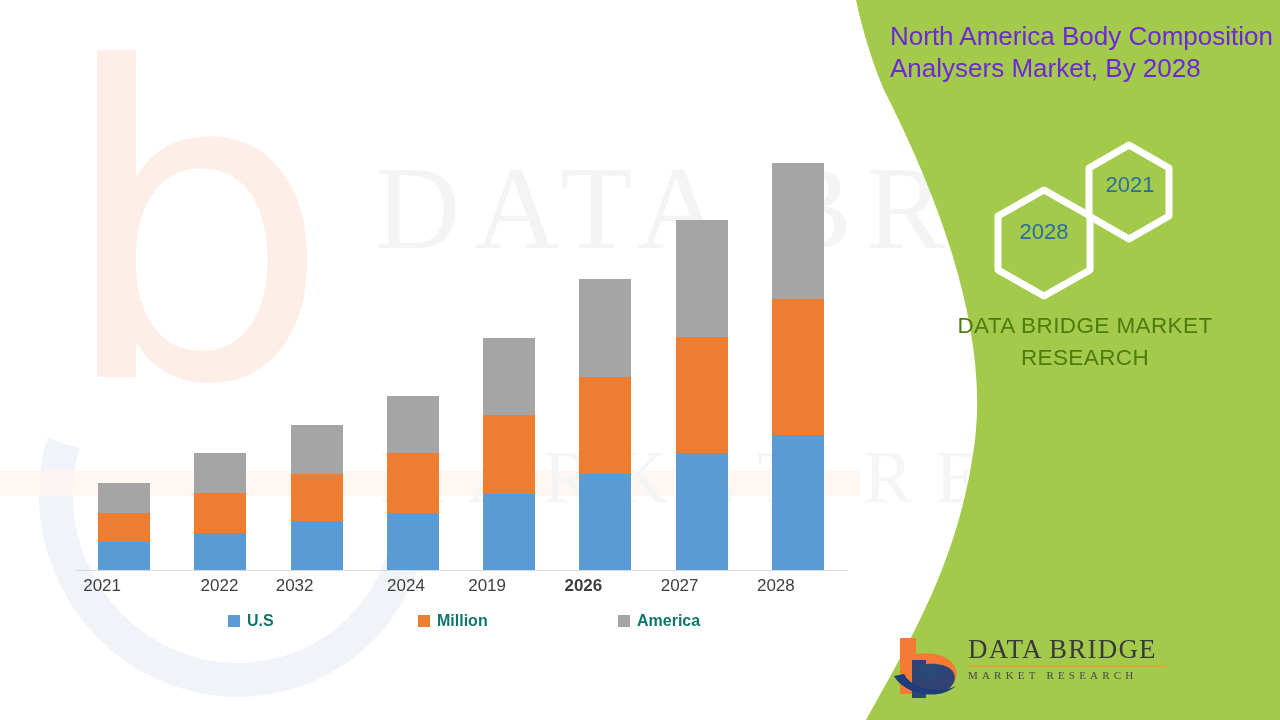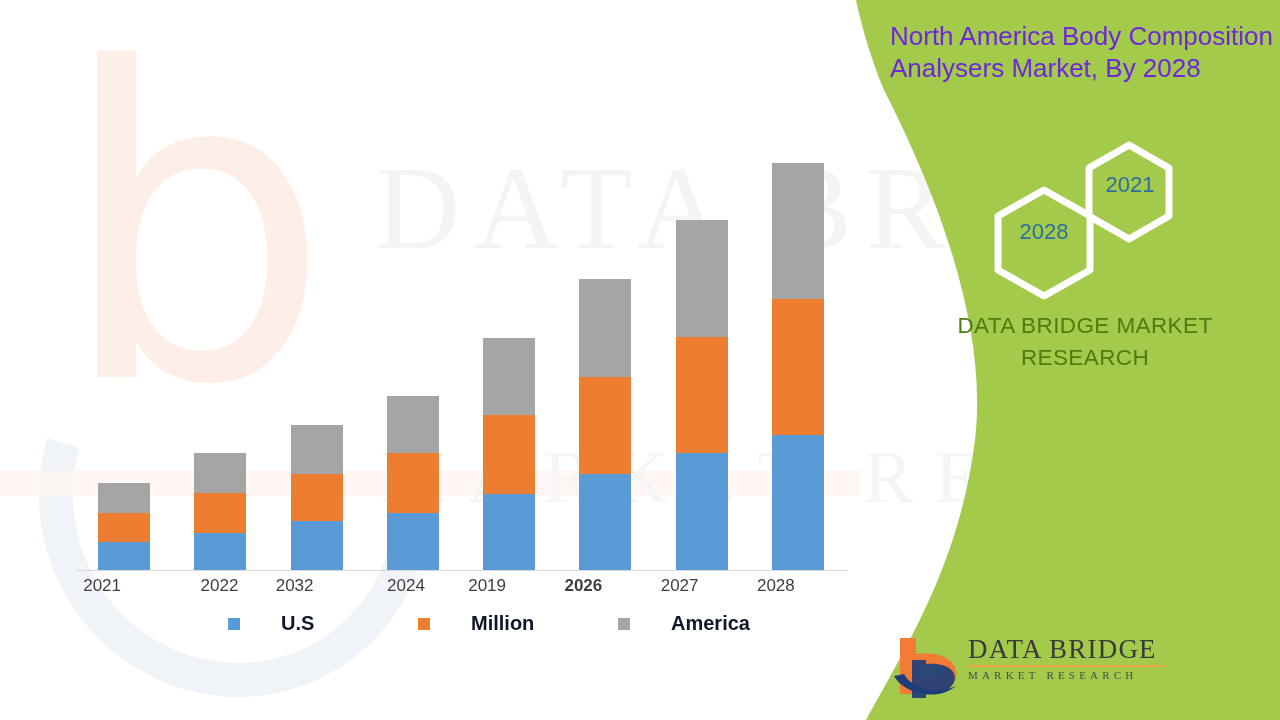--- a/index.html
+++ b/index.html
@@ -56,21 +56,21 @@
   .xlabels{position:absolute;left:0;top:425px;width:790px;height:30px;}
   .xlabel{
     position:absolute;width:80px;text-align:center;
     color:#3f3f3f;font-size:17px;line-height:22px;
     font-family:"Liberation Sans", sans-serif;
   }
 
   .legend{position:absolute;left:0;top:462px;width:790px;height:26px;}
   .legend-item{position:absolute;display:flex;align-items:center;gap:7px;}
   .legend-swatch{width:12px;height:12px;display:inline-block;}
-  .legend-label{color:#0f172a;font-size:20px;font-family:"Liberation Sans", sans-serif;font-weight:700;margin-left:34px;}
+  .legend-label{color:#0f766e;font-size:16px;font-family:"Liberation Sans", sans-serif;font-weight:700;}
 
   
   #green-panel{position:absolute;left:0;top:0;width:1280px;height:720px;pointer-events:none;}
   .green-content{position:absolute;left:880px;top:0;width:400px;height:720px;}
   .panel-title{
     position:absolute;left:10px;top:20px;width:390px;
     text-align:left;color:#6d28d9;
     font-size:26px;line-height:32px;font-weight:400;
     font-family:"Liberation Sans", sans-serif;
   }

